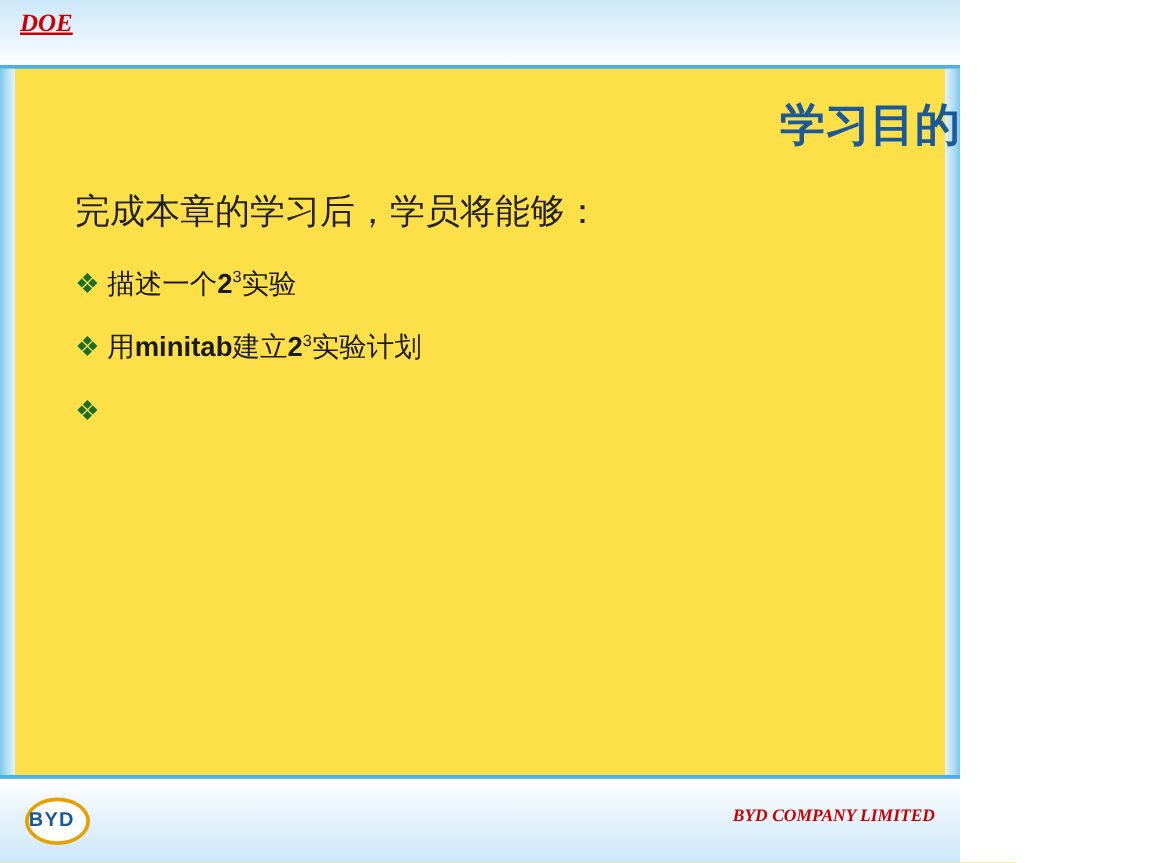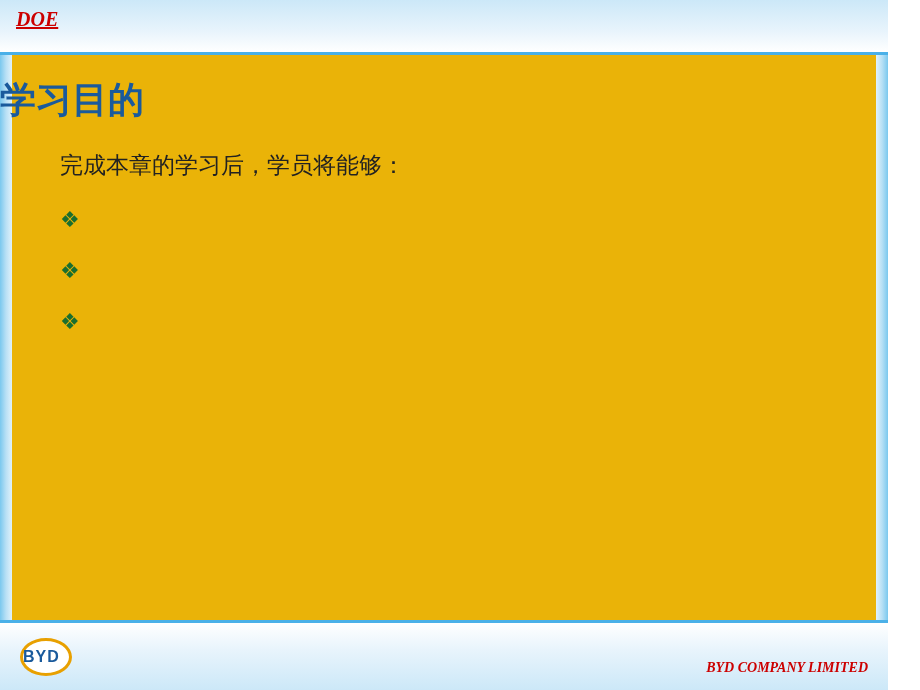--- a/index.html
+++ b/index.html
@@ -6,24 +6,24 @@
 
     body {
       width: 920px;
       height: 690px;
       overflow: hidden;
       font-family: "SimSun", "宋体", "Microsoft YaHei", sans-serif;
       background: #fff;
     }
 
     .slide {
-      width: 888px;
+      width: 768px;
       height: 690px;
       position: relative;
-      background: #eab308;
+      background: #fde047;
     }
 
     
     .top-bar {
       position: absolute;
       top: 0;
       left: 0;
       right: 0;
       height: 55px;
       background: linear-gradient(to bottom, #cce8f8 0%, #e8f4fc 60%, #ffffff 100%);
@@ -85,39 +85,39 @@
       color: #cc0000;
       font-family: "Times New Roman", serif;
     }
 
     
     .main-title {
       position: absolute;
       top: 58px;
       left: 0;
       right: 0;
-      text-align: left;
+      text-align: right;
       font-size: 36px;
       font-weight: bold;
       color: #1a5a9c;
       font-family: "SimHei", "黑体", "Microsoft YaHei", sans-serif;
       padding-top: 18px;
     }
 
     
     .content {
       position: absolute;
       top: 150px;
       left: 60px;
       right: 60px;
       bottom: 80px;
     }
 
     .intro-text {
-      font-size: 23px;
+      font-size: 28px;
       color: #222;
       margin-bottom: 24px;
       font-family: "SimSun", "宋体", sans-serif;
     }
 
     .bullet-list {
       list-style: none;
       padding: 0;
     }
 
@@ -176,21 +176,21 @@
       font-size: 16px;
       font-weight: bold;
       color: #1a5a9c;
       font-family: "Arial", sans-serif;
       letter-spacing: 1px;
     }
 
     
     .company-info {
       position: absolute;
-      bottom: 14px;
+      bottom: 28px;
       right: 20px;
       text-align: right;
     }
 
     .company-name {
       font-size: 14px;
       font-weight: bold;
       color: #cc0000;
       font-style: italic;
       font-family: "Times New Roman", serif;
@@ -222,24 +222,26 @@
 
   <div class="main-title">学习目的</div>
 
   <div class="content">
     <div class="intro-text">完成本章的学习后，学员将能够：</div>
 
     <ul class="bullet-list">
 
       <li class="bullet-item">
         <span class="bullet-diamond">❖</span>
+        <span class="bullet-text">描述一个<strong>2</strong><sup>3</sup>实验</span>
       </li>
 
       <li class="bullet-item">
         <span class="bullet-diamond">❖</span>
+        <span class="bullet-text">用<strong>minitab</strong>建立<strong>2</strong><sup>3</sup>实验计划</span>
       </li>
 
       <li class="bullet-item">
         <span class="bullet-diamond">❖</span>
       </li>
     </ul>
   </div>
 
   <div class="byd-logo">
     <div class="byd-logo-circle">

